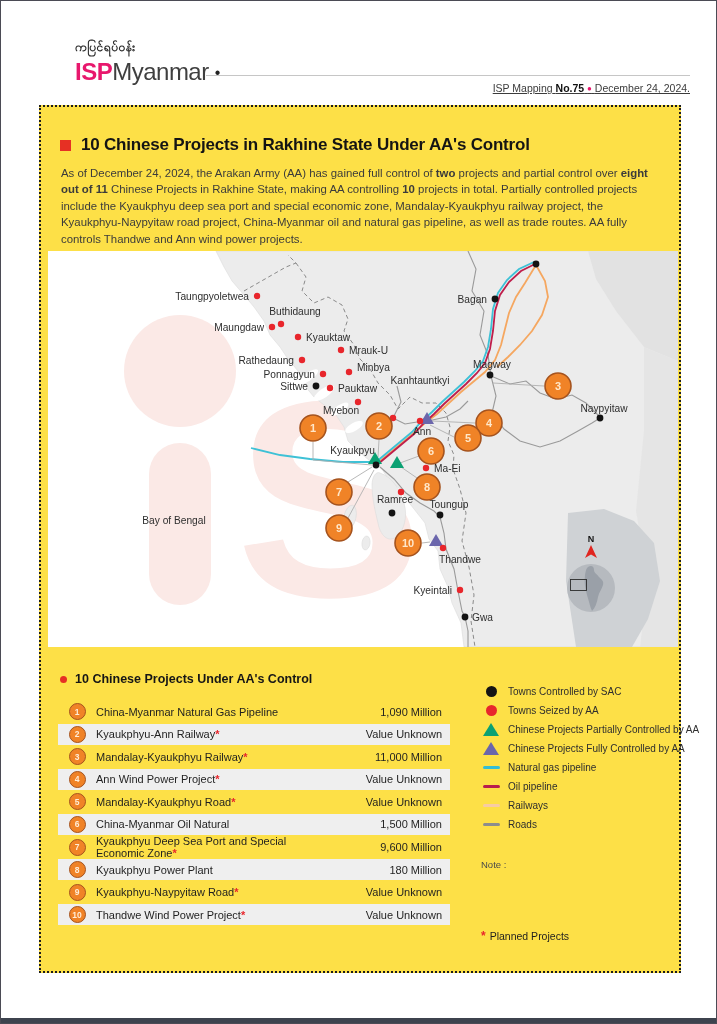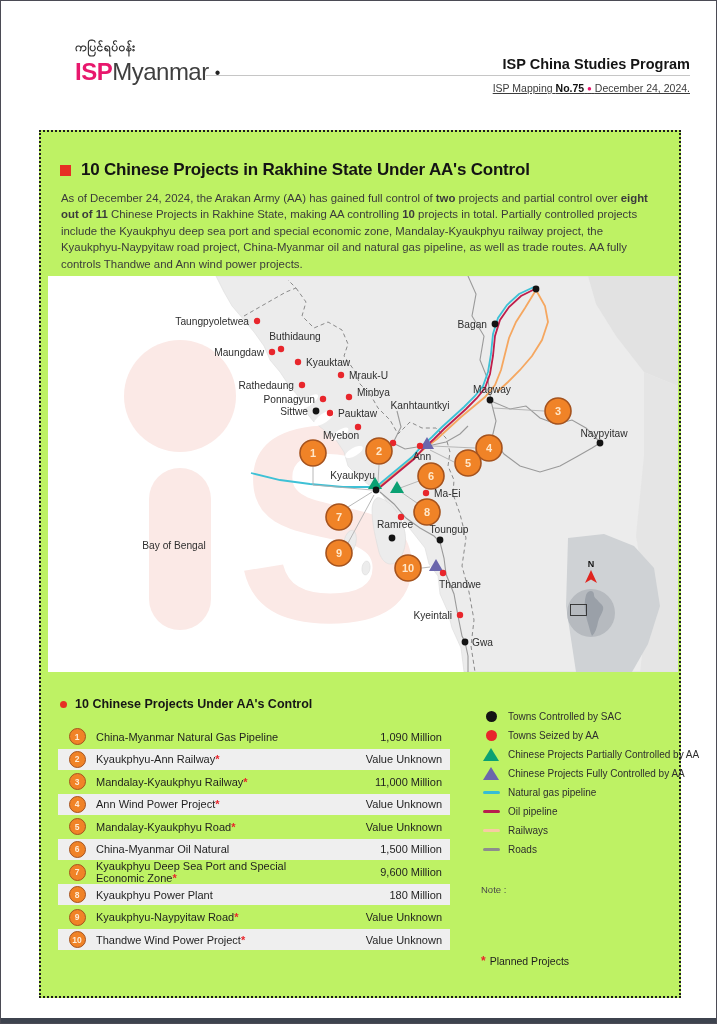--- a/index.html
+++ b/index.html
@@ -16,22 +16,22 @@
   .logo-isp { color:#e8186d; font-weight:bold; }
   .logo-myanmar { color:#3f3f3f; }
   .logo-dot { color:#222; font-size:16px; vertical-align:2px; margin-left:6px; }
   .header-rule { position:absolute; left:205px; right:26px; top:74px; height:1px; background:#c6c6c6; }
   .program-title { position:absolute; right:26px; top:55px; font-size:14.5px; font-weight:bold; color:#151515; }
   .mapping-line { position:absolute; right:26px; top:81px; font-size:10.5px; color:#3c3c3c;text-decoration:underline; }
   .mapping-line b { color:#101010; }
   .mapping-bullet { color:#e8186d; font-size:8px; vertical-align:1px; }
 
   
-  .frame { position:absolute; left:38px; top:129px; width:642px; height:868px;
-           border:2px dotted #1c1c1c; background:#bef264; }
+  .frame { position:absolute; left:38px; top:104px; width:642px; height:868px;
+           border:2px dotted #1c1c1c; background:#fde047; }
 
   .title-row { position:absolute; left:19px; top:28px; display:flex; align-items:center; }
   .title-square { width:11px; height:11px; background:#e63024; margin-right:10px; flex:0 0 auto; }
   .main-title { font-size:17px; font-weight:bold; color:#141414; letter-spacing:-.2px; }
 
   .intro { position:absolute; left:20px; top:58px; width:601px;
            font-size:11.4px; line-height:1.44; color:#3b3b3b; }
 
   
   .map-frame { position:absolute; left:7px; top:144px; width:630px; height:396px; overflow:hidden; }
@@ -88,21 +88,20 @@
 </head>
 <body>
 
 <div class="page">
 
   <div class="logo-block">
     <div class="logo-burmese">ကပြင်ရပ်ဝန်း</div>
     <div class="logo-row"><span class="logo-isp">ISP</span><span class="logo-myanmar">Myanmar</span><span class="logo-dot">•</span></div>
   </div>
   <div class="header-rule"></div>
-  <div class="program-title">ISP China Studies Program</div>
   <div class="mapping-line">
     <span>ISP Mapping</span>
     <b>No.75</b>
     <span class="mapping-bullet">●</span>
     <span>December 24, 2024.</span>
   </div>
 
   <div class="frame">
 
     <div class="title-row">

